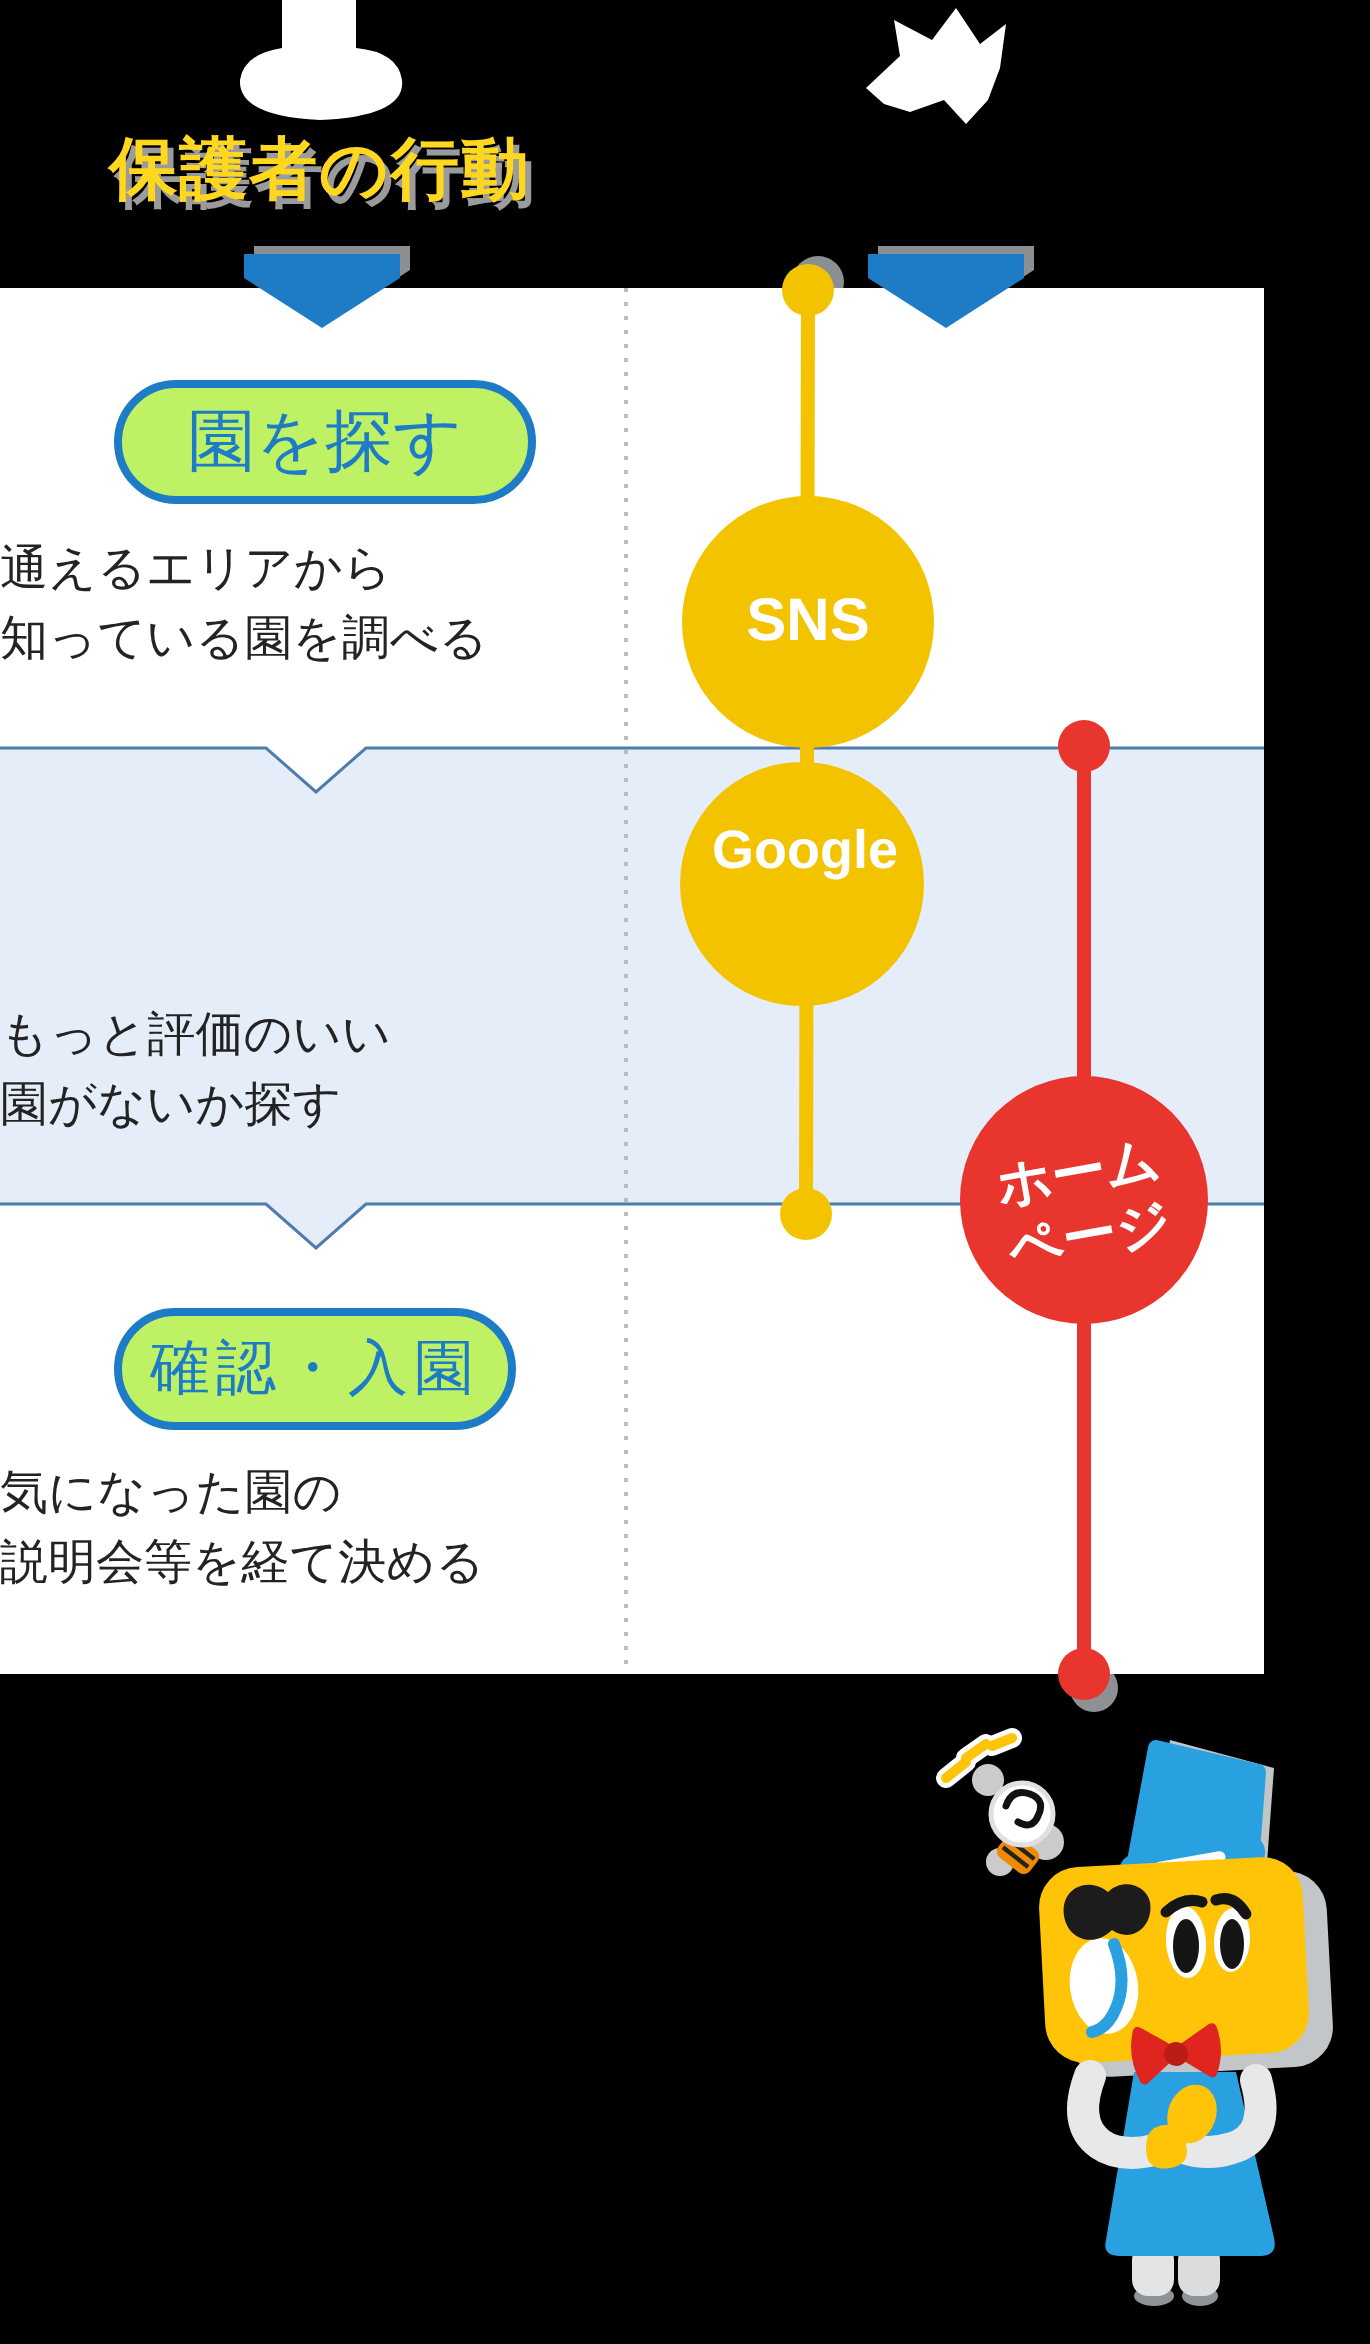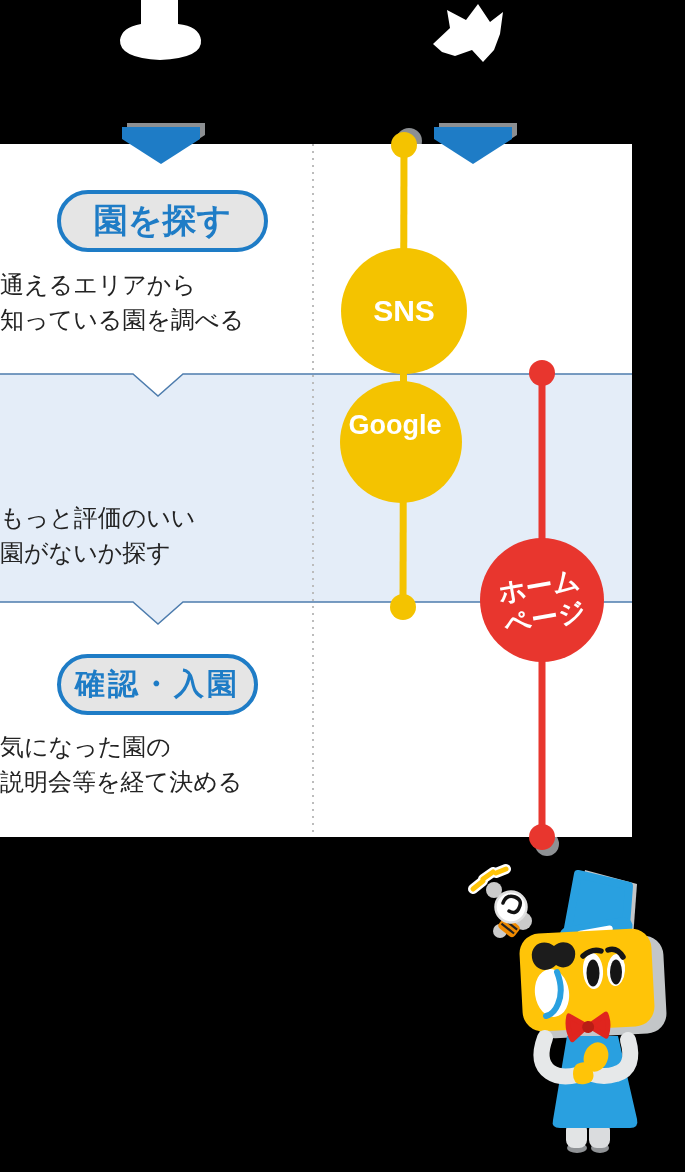--- a/index.html
+++ b/index.html
@@ -7,22 +7,22 @@
     position:relative;width:685px;height:1172px;background:#000000;
     overflow:hidden;font-family:"Liberation Sans","DejaVu Sans",sans-serif;
   }
   .canvas svg.scene{position:absolute;left:0;top:0;}
   .abs{position:absolute;text-align:center;}
   .col-header{
     top:62px;font-size:34px;font-weight:800;letter-spacing:1px;
     color:#ffd71e;text-shadow:3px 4px 0 #9b9b9b;white-space:nowrap;
   }
   .pill{
-    position:absolute;background:#e5e5e5;border:4px solid #1e7cc6;border-radius:36px;
-    color:#1e7cc6;font-weight:700;display:flex;align-items:center;justify-content:center;
+    position:absolute;background:#bef264;border:4px solid #1e7cc6;border-radius:36px;
+    color:#1e7cc6;font-weight:400;display:flex;align-items:center;justify-content:center;
     box-sizing:border-box;white-space:nowrap;
   }
   .desc{
     position:absolute;left:0;width:330px;text-align:left;color:#232323;
     font-size:24px;line-height:35px;font-weight:500;
   }
   .node-label{
     position:absolute;color:#ffffff;font-weight:800;text-align:center;white-space:nowrap;
   }
 </style>
@@ -131,40 +131,41 @@
       </g>
 
       <path d="M545,1038 Q536,1062 550,1072 Q560,1079 577,1075" fill="none" stroke="#e6e8e9" stroke-width="16" stroke-linecap="round"></path>
       <path d="M628,1040 Q636,1068 616,1074 Q604,1078 592,1074" fill="none" stroke="#e6e8e9" stroke-width="16" stroke-linecap="round"></path>
 
       <ellipse cx="596" cy="1057" rx="12" ry="15" fill="#ffc408" transform="rotate(20 596 1057)"></ellipse>
       <path d="M577,1064 Q588,1059 592,1069 Q597,1082 585,1084 Q573,1086 573,1074 Q573,1067 577,1064 Z" fill="#ffc408"></path>
     </g>
   </svg>
 
+  <div class="abs col-header" style="left:0;width:320px;">保護者の行動</div>
 
   <div class="pill" style="left:57px;top:190px;width:211px;height:62px;font-size:34px;">園を探す</div>
   <div class="desc" style="top:267px;">
     <div>通えるエリアから</div>
     <div>知っている園を調べる</div>
   </div>
 
   <div class="desc" style="top:500px;">
     <div>もっと評価のいい</div>
     <div>園がないか探す</div>
   </div>
 
   <div class="pill" style="left:57px;top:654px;width:201px;height:61px;font-size:30px;letter-spacing:3px;">確認・入園</div>
   <div class="desc" style="top:729px;">
     <div>気になった園の</div>
     <div>説明会等を経て決める</div>
   </div>
 
   <div class="node-label" style="left:344px;top:294px;width:120px;font-size:30px;">SNS</div>
-  <div class="node-label" style="left:341px;top:409px;width:108px;font-size:27px;line-height:32px;">
+  <div class="node-label" style="left:341px;top:409px;width:108px;font-size:27px;line-height:32px;text-align:right;">
     <div>Google</div>
   </div>
   <div class="node-label" style="left:482px;top:570px;width:120px;font-size:27px;line-height:32px;transform:rotate(-10deg);">
     <div>ホーム</div>
     <div>ページ</div>
   </div>
 
 </div>
 
 </body></html>

